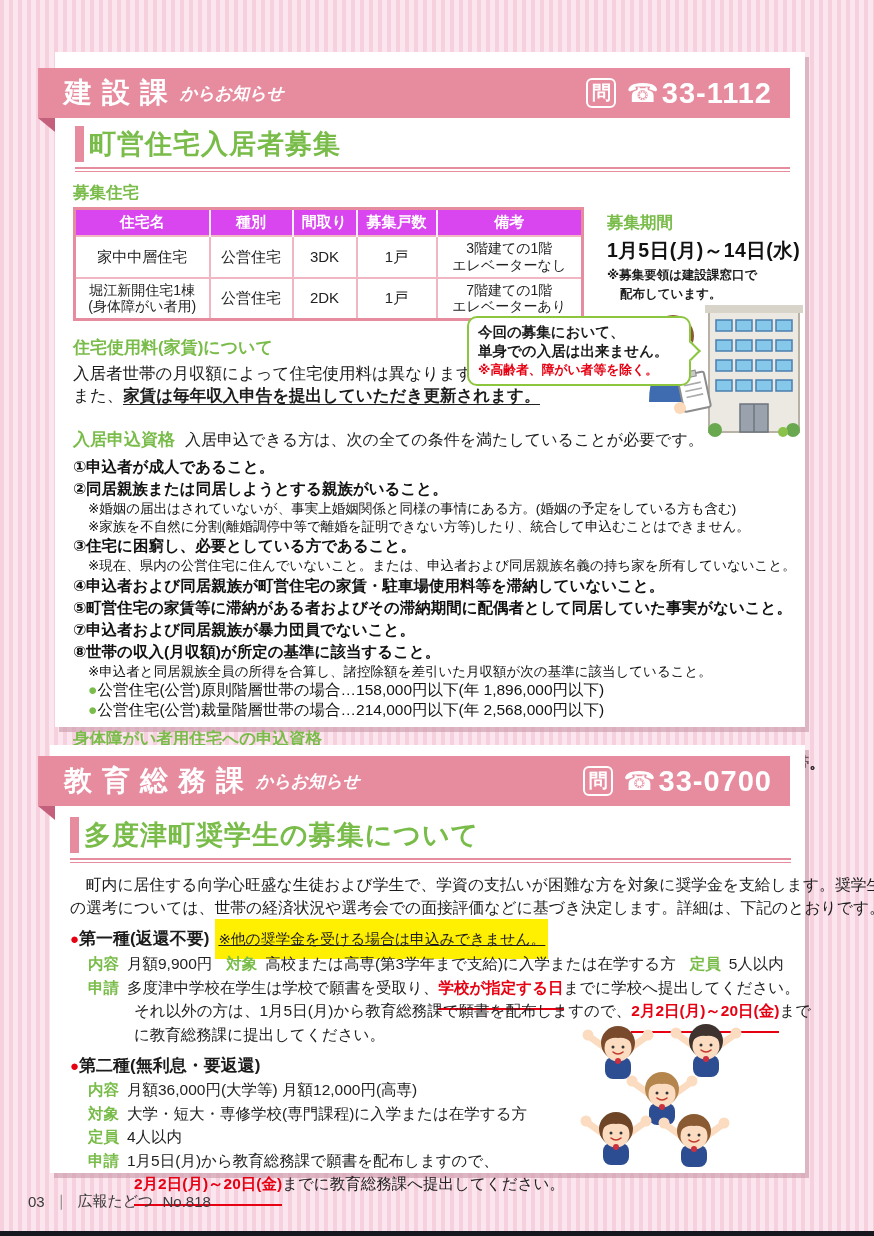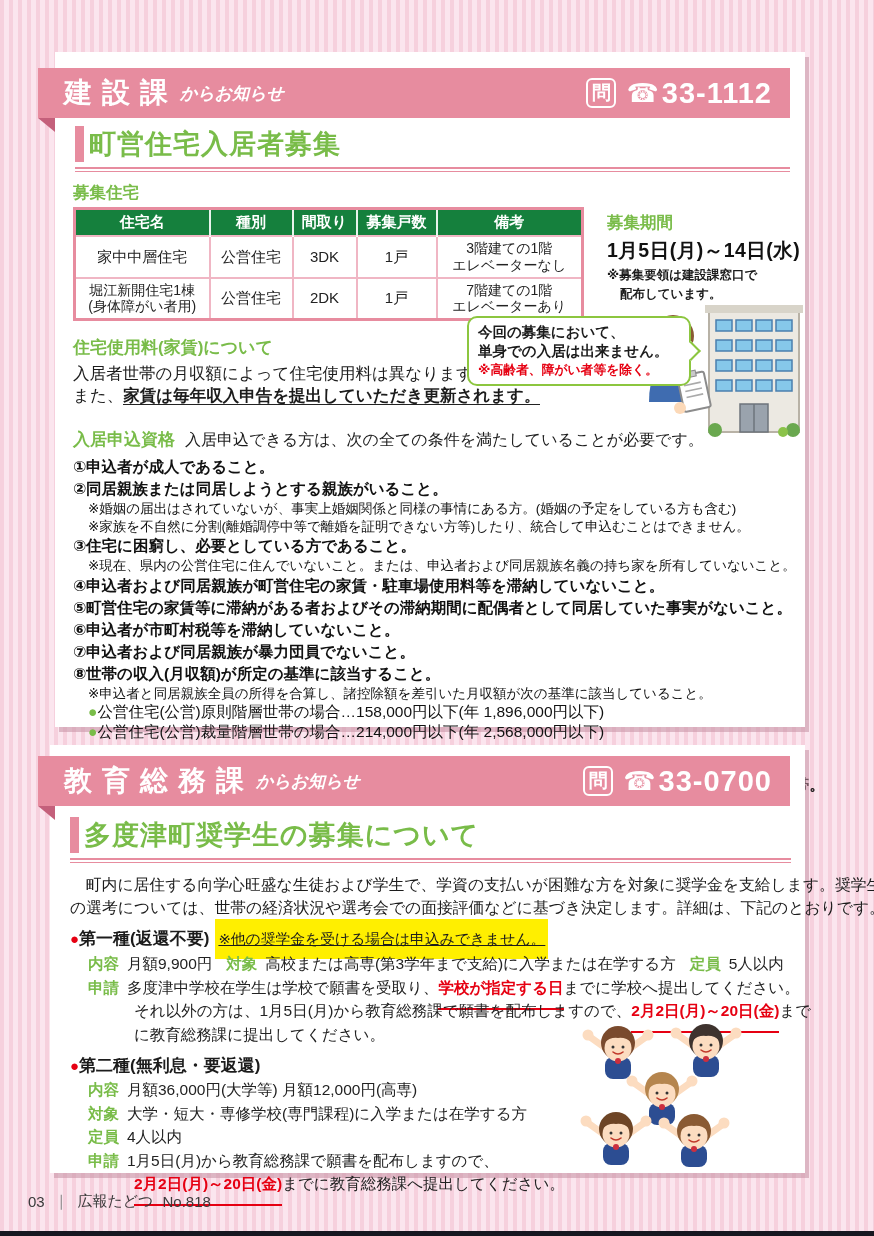--- a/index.html
+++ b/index.html
@@ -51,21 +51,21 @@
 
   .green { color:#79bc49; font-weight:700; }
   .red { color:#e60012; }
   .nowrap { white-space:nowrap; }
 
   
   .p1-flow { position:absolute; left:18px; top:130px; width:720px; }
   .sec-label { font-size:16.5px; margin-bottom:3px; }
   table.housing { border-collapse:collapse; border:3px solid #e78c9f; margin-top:2px; }
   table.housing th {
-    background:#15803d; color:#fff; font-size:15px; font-weight:700;
+    background:#d946ef; color:#fff; font-size:15px; font-weight:700;
     padding:3px 0; border-left:2px solid rgba(255,255,255,.9);
   }
   table.housing th:first-child { border-left:none; }
   table.housing td {
     border:2px solid #f0b6c4; text-align:center; font-size:15px;
     padding:3px 2px; line-height:1.2; color:#222;
   }
   .cell-sub { font-size:14px; }
 
   .period { position:absolute; left:552px; top:160px; width:200px; }
@@ -191,21 +191,20 @@
       <div class="elig">
         <div class="elig-intro nowrap" style="width:560px;"><span class="green">入居申込資格</span><span>入居申込できる方は、次の全ての条件を満たしていることが必要です。</span></div>
         <div class="elig-item nowrap">①申込者が成人であること。</div>
         <div class="elig-item nowrap">②同居親族または同居しようとする親族がいること。</div>
         <div class="elig-note nowrap">※婚姻の届出はされていないが、事実上婚姻関係と同様の事情にある方。(婚姻の予定をしている方も含む)</div>
         <div class="elig-note nowrap">※家族を不自然に分割(離婚調停中等で離婚を証明できない方等)したり、統合して申込むことはできません。</div>
         <div class="elig-item nowrap">③住宅に困窮し、必要としている方であること。</div>
         <div class="elig-note nowrap">※現在、県内の公営住宅に住んでいないこと。または、申込者および同居親族名義の持ち家を所有していないこと。</div>
         <div class="elig-item nowrap">④申込者および同居親族が町営住宅の家賃・駐車場使用料等を滞納していないこと。</div>
         <div class="elig-item nowrap">⑤町営住宅の家賃等に滞納がある者およびその滞納期間に配偶者として同居していた事実がないこと。</div>
-        <div class="elig-item nowrap">⑥申込者が市町村税等を滞納していないこと。</div>
         <div class="elig-item nowrap">⑦申込者および同居親族が暴力団員でないこと。</div>
         <div class="elig-item nowrap">⑧世帯の収入(月収額)が所定の基準に該当すること。</div>
         <div class="elig-note nowrap">※申込者と同居親族全員の所得を合算し、諸控除額を差引いた月収額が次の基準に該当していること。</div>
         <div class="elig-bullet nowrap"><span class="bullet-mark-green">●</span><span>公営住宅(公営)原則階層世帯の場合…158,000円以下(年 1,896,000円以下)</span></div>
         <div class="elig-bullet nowrap"><span class="bullet-mark-green">●</span><span>公営住宅(公営)裁量階層世帯の場合…214,000円以下(年 2,568,000円以下)</span></div>
       </div>
 
       <div class="disabled-block">
         <div class="disabled-h green">身体障がい者用住宅への申込資格</div>
         <div class="elig-item nowrap">①申請者または同居者に、障害者手帳1級から4級までのいずれかを有し、車いすを使用する者がいる世帯。</div>

